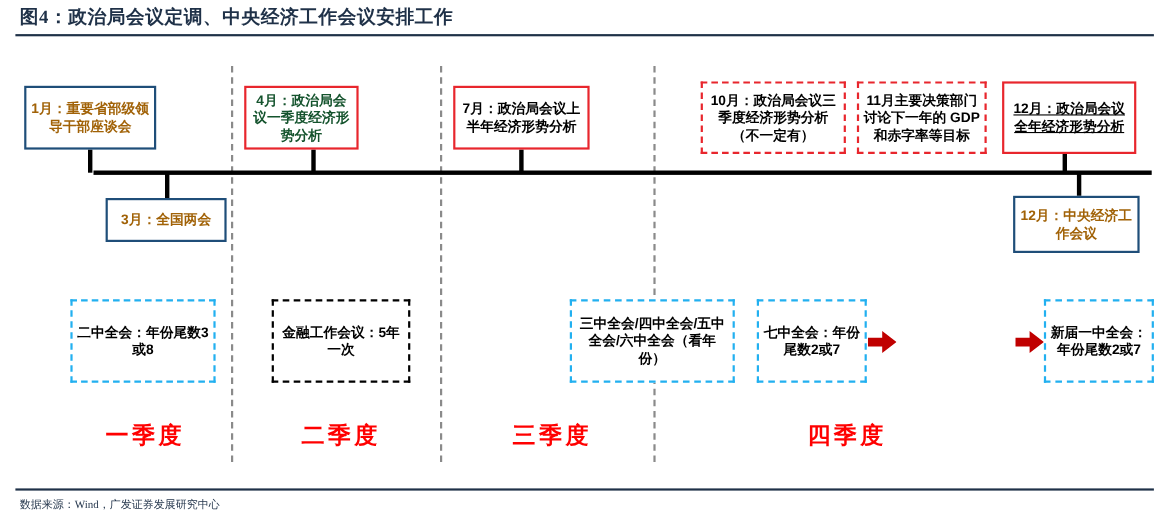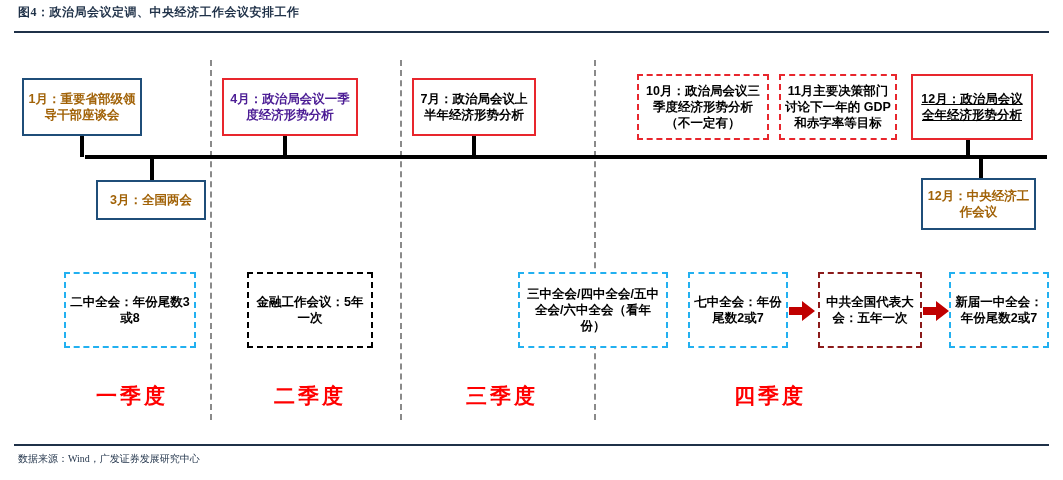--- a/index.html
+++ b/index.html
@@ -7,21 +7,21 @@
     width:1063px;height:480px;background:#ffffff;
     font-family:"Liberation Sans","DejaVu Sans",sans-serif;
     overflow:hidden;position:relative;
   }
   .figure{position:relative;width:1063px;height:480px;}
 
   
   .fig-title{
     position:absolute;left:18px;top:4px;
     font-family:"Liberation Serif","DejaVu Serif",serif;
-    font-weight:bold;font-size:12px;color:#1F3148;
+    font-weight:bold;font-size:17px;color:#1F3148;
     letter-spacing:.5px;white-space:nowrap;
   }
   .title-rule{
     position:absolute;left:14px;top:31px;width:1035px;height:2px;
     background:#1F3148;
   }
   .footer-rule{
     position:absolute;left:14px;top:444px;width:1035px;height:1.5px;
     background:#1F3148;
   }
@@ -88,21 +88,21 @@
   <div class="tick" style="left:472px;top:135px;height:22px;"></div>
   <div class="tick" style="left:966px;top:135px;height:22px;"></div>
 
   <div class="tick" style="left:150px;top:158px;height:22px;"></div>
   <div class="tick" style="left:979px;top:158px;height:22px;"></div>
 
   <div class="box b-solid-blue" style="left:22px;top:78px;width:120px;height:58px;">
     <span>1月：重要省部级领导干部座谈会</span>
   </div>
 
-  <div class="box b-solid-red" style="left:222px;top:78px;width:136px;height:58px;color:#4c1d95;">
+  <div class="box b-solid-red" style="left:222px;top:78px;width:104px;height:58px;color:#14532d;">
     <span>4月：政治局会议一季度经济形势分析</span>
   </div>
 
   <div class="box b-solid-red" style="left:412px;top:78px;width:124px;height:58px;">
     <span>7月：政治局会议上半年经济形势分析</span>
   </div>
 
   <div class="box b-dash-red" style="left:637px;top:74px;width:132px;height:66px;">
     <span>10月：政治局会议三季度经济形势分析（不一定有）</span>
   </div>
@@ -136,23 +136,20 @@
   </div>
 
   <div class="box b-dash-cyan" style="left:688px;top:272px;width:100px;height:76px;">
     <span>七中全会：年份尾数2或7</span>
   </div>
 
   <svg class="arrow" style="left:789px;top:300px;" viewBox="0 0 26 22">
     <polygon points="0,7 13,7 13,1 26,11 13,21 13,15 0,15" fill="#C00000"></polygon>
   </svg>
 
-  <div class="box b-dash-darkred" style="left:818px;top:272px;width:104px;height:76px;">
-    <span>中共全国代表大会：五年一次</span>
-  </div>
 
   <svg class="arrow" style="left:923px;top:300px;" viewBox="0 0 26 22">
     <polygon points="0,7 13,7 13,1 26,11 13,21 13,15 0,15" fill="#C00000"></polygon>
   </svg>
 
   <div class="box b-dash-cyan" style="left:949px;top:272px;width:100px;height:76px;">
     <span>新届一中全会：年份尾数2或7</span>
   </div>
 
   <div class="quarter" style="left:240px;top:382px;width:140px;">二季度</div>

